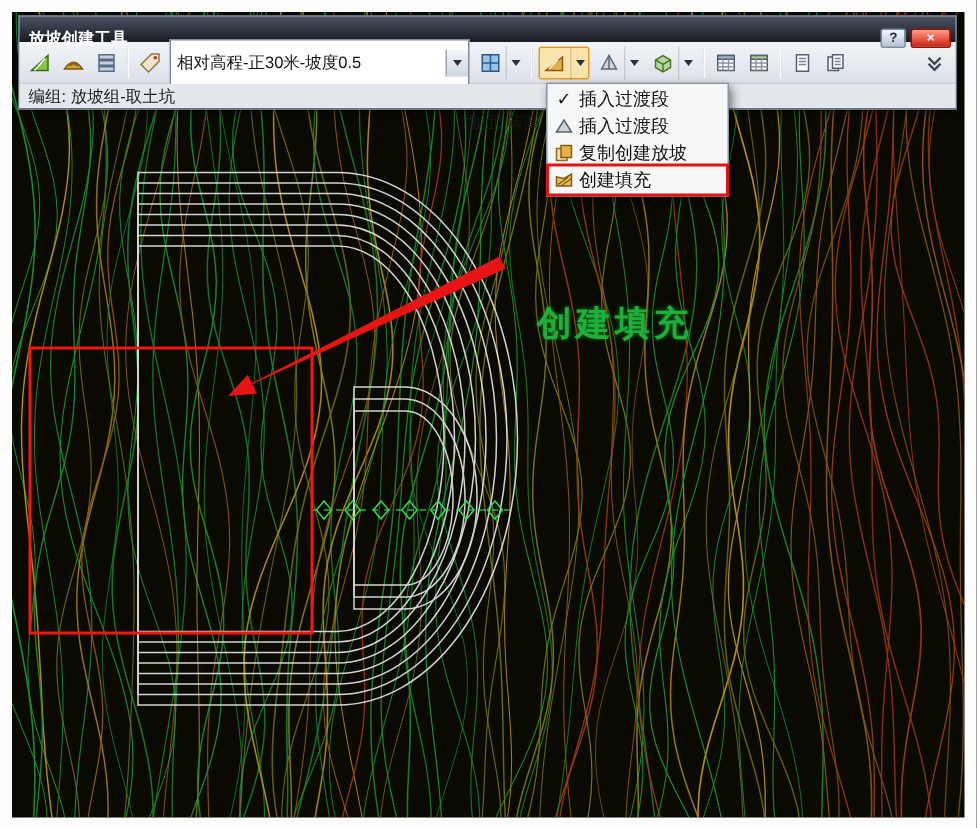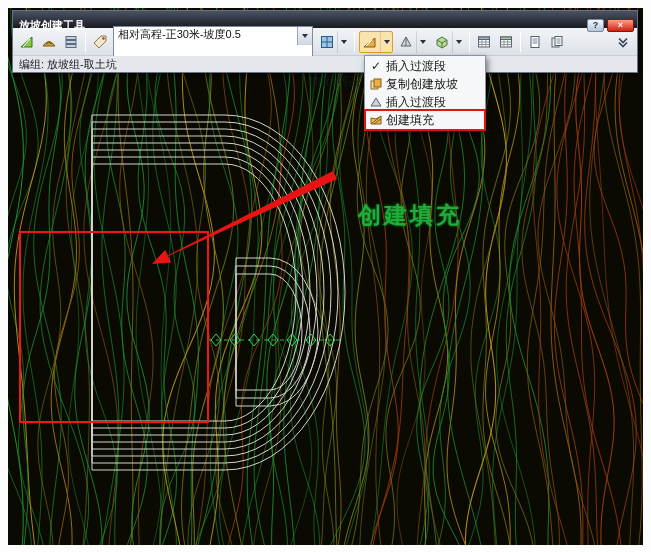--- a/index.html
+++ b/index.html
@@ -23,21 +23,21 @@
   .toolbar{display:flex;align-items:center;height:28px;padding:0 3px;background:linear-gradient(#f2f4f7,#dde1e8);
     border-bottom:1px solid #c8cdd6}
   .tb-btn{width:22px;height:22px;display:flex;align-items:center;justify-content:center;border:1px solid transparent;
     border-radius:2px;flex:0 0 auto}
   .split{display:flex;align-items:center;border:1px solid transparent;border-radius:2px;height:22px;flex:0 0 auto;margin:0 1px}
   .split .tb-btn{border:none;width:20px}
   .split .drop{width:12px;height:22px;display:flex;align-items:center;justify-content:center;border-left:1px solid rgba(0,0,0,.12)}
   .split.pressed{border:1px solid #e39b2d;background:#fbe3ae}
   .caret{width:0;height:0;border-left:3px solid transparent;border-right:3px solid transparent;border-top:4px solid #2a3240}
   .sep{width:1px;height:20px;background:#aab0bb;border-right:1px solid #ffffff;margin:0 3px;flex:0 0 auto}
-  .combo{display:flex;align-items:flex-start;width:200px;height:32px;background:#fff;border:1px solid #7a8aa0;margin:0 2px;flex:0 0 auto}
+  .combo{display:flex;align-items:center;width:200px;height:32px;background:#fff;border:1px solid #7a8aa0;margin:0 2px;flex:0 0 auto}
   .combo .val{flex:1;font-size:11px;padding:0 4px;white-space:nowrap;overflow:hidden;color:#111}
   .combo .drop{width:15px;height:18px;background:linear-gradient(#f4f6f9,#cfd6df);border-left:1px solid #9aa4b2;
     display:flex;align-items:center;justify-content:center}
   .expand{margin-left:auto}
   .statusbar{position:relative;height:16px;font-size:11px;color:#15181d;padding:1px 6px;background:#e4e7ec}
   .statusbar .surface{position:absolute;left:297px;top:18px;white-space:nowrap}
   
   .menu{position:absolute;left:356px;top:47px;width:122px;background:#f6f7f8;border:1px solid #8a93a0;
     box-shadow:2px 3px 6px rgba(0,0,0,.5);z-index:6;padding:1px}
   .menu-item{display:flex;align-items:center;height:18px;font-size:12px;color:#111;white-space:nowrap;background:#f6f7f8}
@@ -352,33 +352,33 @@
     </div>
 
     <div class="menu">
       <div class="menu-item">
         <span class="lead">✓</span>
         <span>插入过渡段</span>
       </div>
       <div class="menu-item">
         <span class="lead">
           <svg class="ico" width="14" height="14" viewBox="0 0 14 14">
+              <polygon points="2,11 7,3 12,11" fill="#cdd3da" stroke="#5a6470"></polygon>
+            </svg>
+        </span>
+        <span>插入过渡段</span>
+      </div>
+      <div class="menu-item">
+        <span class="lead">
+          <svg class="ico" width="14" height="14" viewBox="0 0 14 14">
               <rect x="2" y="4" width="7" height="8" fill="#f0e0b0" stroke="#8a6a20"></rect>
               <rect x="5" y="2" width="7" height="8" fill="#e8b04a" stroke="#8a5a10"></rect>
             </svg>
         </span>
         <span>复制创建放坡</span>
-      </div>
-      <div class="menu-item">
-        <span class="lead">
-          <svg class="ico" width="14" height="14" viewBox="0 0 14 14">
-              <polygon points="2,11 7,3 12,11" fill="#cdd3da" stroke="#5a6470"></polygon>
-            </svg>
-        </span>
-        <span>插入过渡段</span>
       </div>
       <div class="menu-item hl">
         <span class="lead">
           <svg class="ico" width="14" height="14" viewBox="0 0 14 14">
               <polygon points="2,11 12,11 12,3 7,6 2,5" fill="#e8c060" stroke="#8a5a10"></polygon>
               <path d="M3 10 L10 5 M5 11 L12 6" stroke="#8a5a10" fill="none"></path>
             </svg>
         </span>
         <span>创建填充</span>
       </div>

